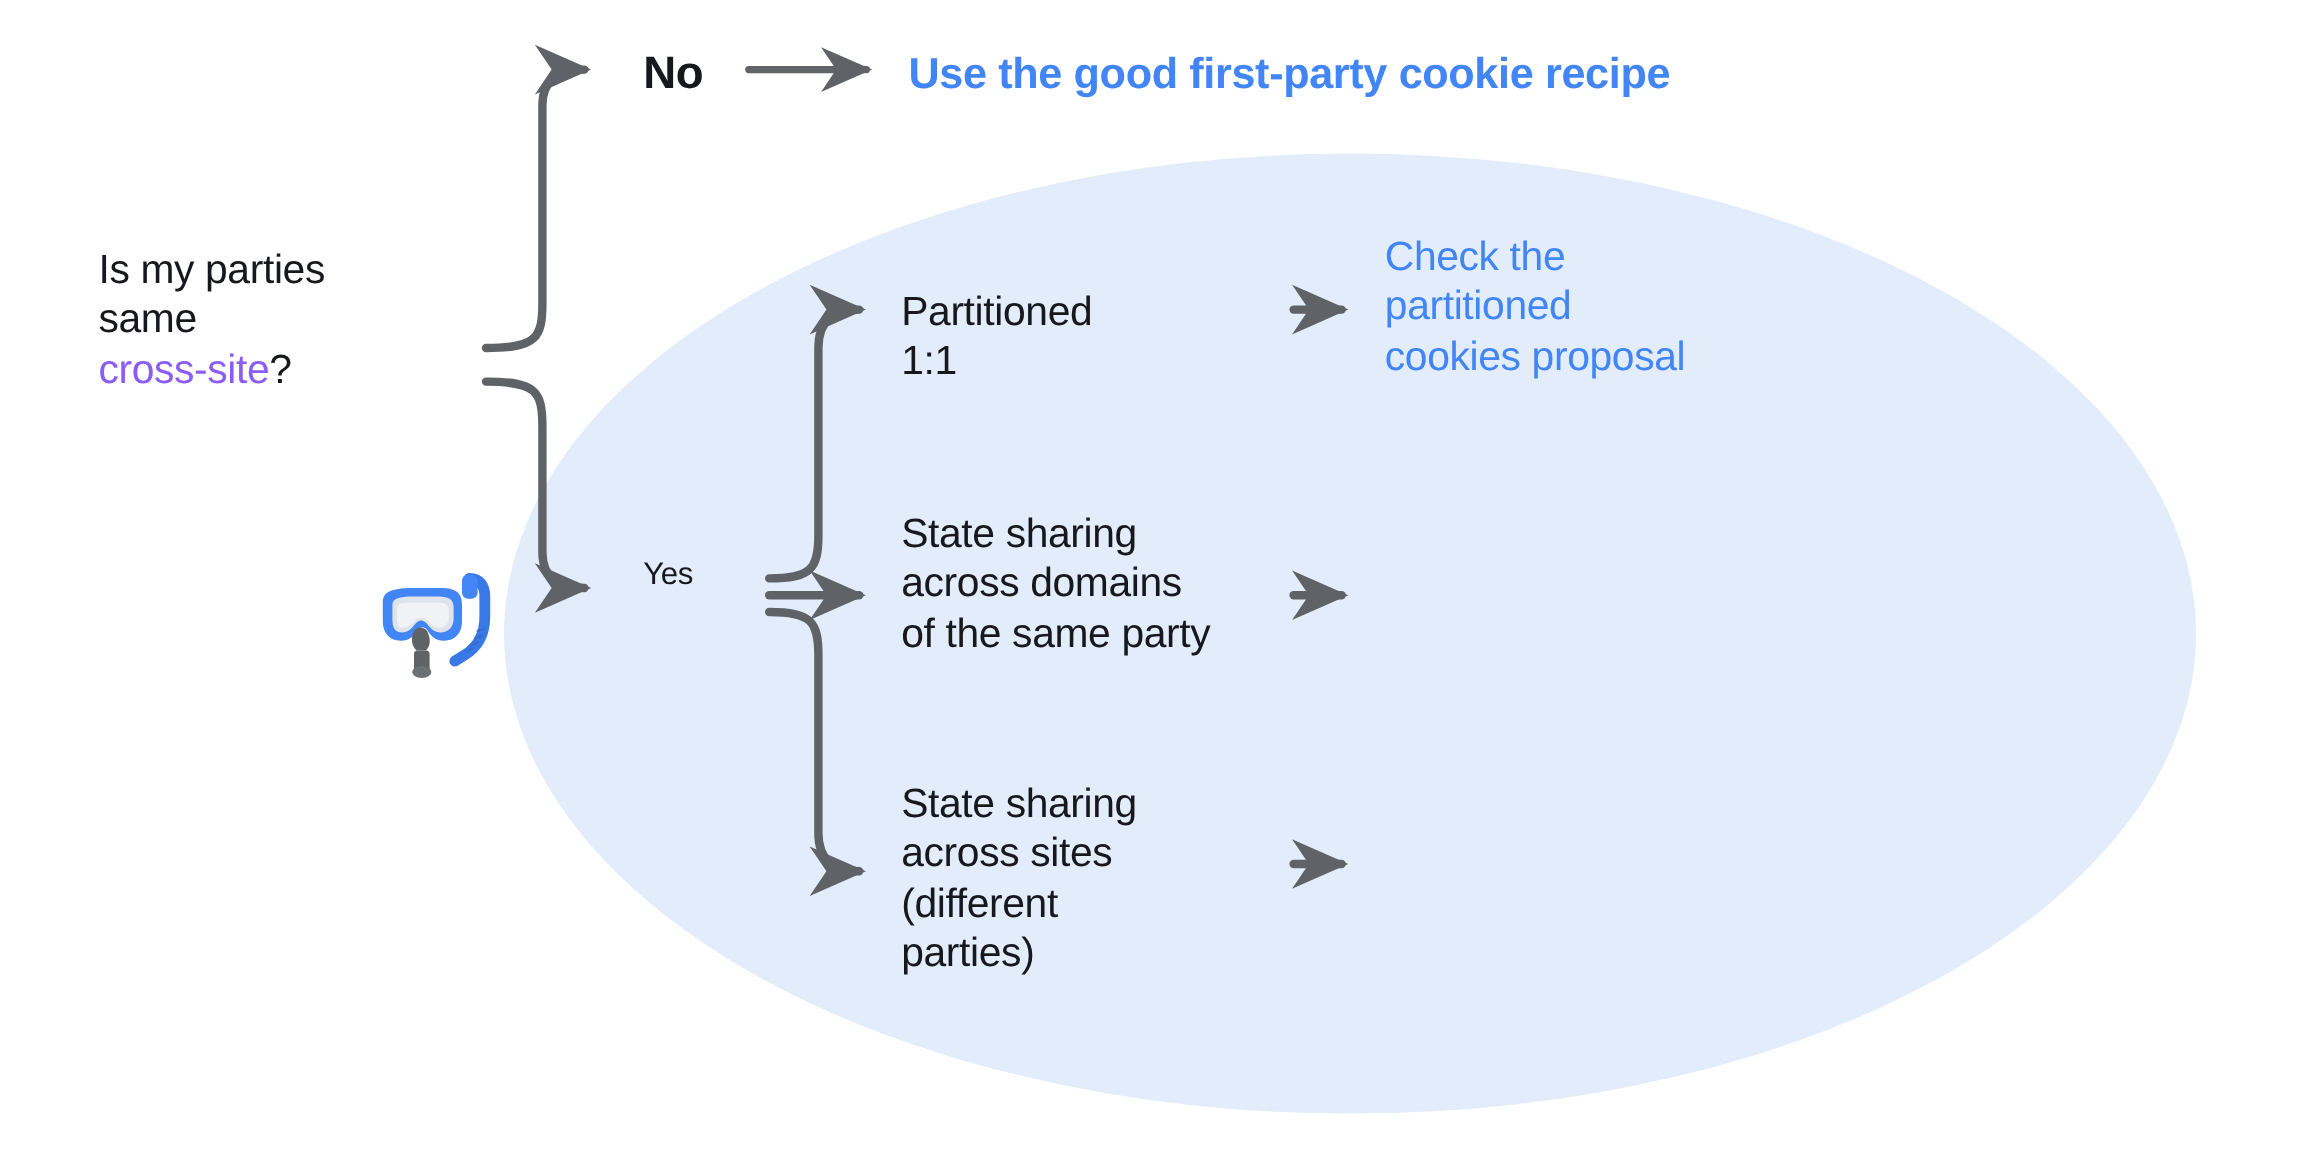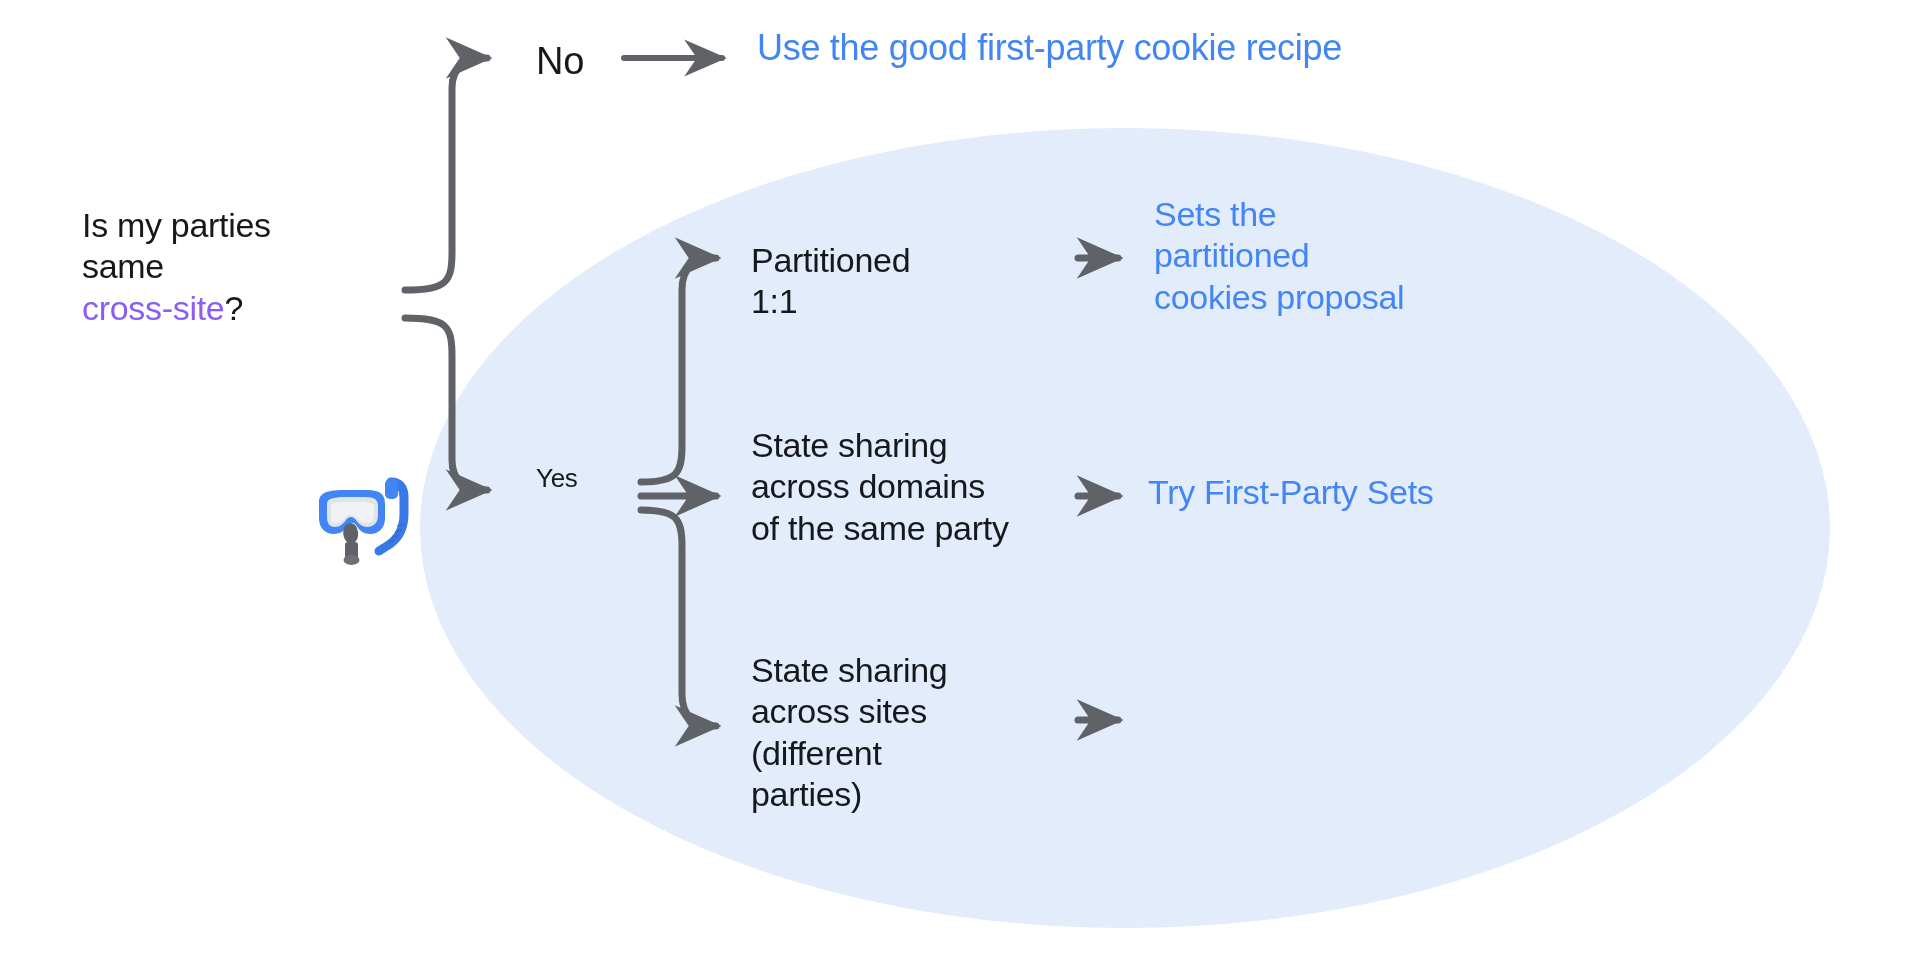--- a/index.html
+++ b/index.html
@@ -61,34 +61,34 @@
     width: 300px;
     font-size: 34px;
     font-weight: 400;
   }
   #question .crosssite { color: #8b5cf6; }
 
   #label-no {
     left: 536px;
     top: 38px;
     font-size: 38px;
-    font-weight: 400;
+    font-weight: 700;
   }
   #label-yes {
     left: 536px;
     top: 463px;
     font-size: 26px;
     font-weight: 400;
   }
 
   #out-no {
     left: 757px;
-    top: 26px;
+    top: 39px;
     font-size: 36px;
-    font-weight: 400;
+    font-weight: 700;
   }
 
   #opt-partitioned {
     left: 751px;
     top: 240px;
     width: 260px;
     font-size: 34px;
   }
   #out-partitioned {
     left: 1154px;
@@ -172,28 +172,27 @@
 
   <div id="question" class="node node-dark"><span>Is my parties</span><br><span>same</span><br><span class="crosssite">cross-site</span><span>?</span></div>
 
   <div id="label-no" class="node node-dark">No</div>
   <div id="out-no" class="node node-link">Use the good first-party cookie recipe</div>
 
   <div id="label-yes" class="node node-dark">Yes</div>
 
   <div id="opt-partitioned" class="node node-dark">Partitioned
 1:1</div>
-  <div id="out-partitioned" class="node node-link">Sets the
+  <div id="out-partitioned" class="node node-link">Check the
 partitioned
 cookies proposal</div>
 
   <div id="opt-domains" class="node node-dark">State sharing
 across domains
 of the same party</div>
-  <div id="out-domains" class="node node-link">Try First-Party Sets</div>
 
   <div id="opt-sites" class="node node-dark">State sharing
 across sites
 (different
 parties)</div>
 
   <div id="diver-emoji">
     <svg viewBox="0 0 110 110" width="110" height="110" xmlns="http://www.w3.org/2000/svg">
 
       <path d="M86,16 C95,16 99,22 99,31 L99,48 C99,64 92,74 82,80 L74,85" fill="none" stroke="#3b78e7" stroke-width="9" stroke-linecap="round"></path>

